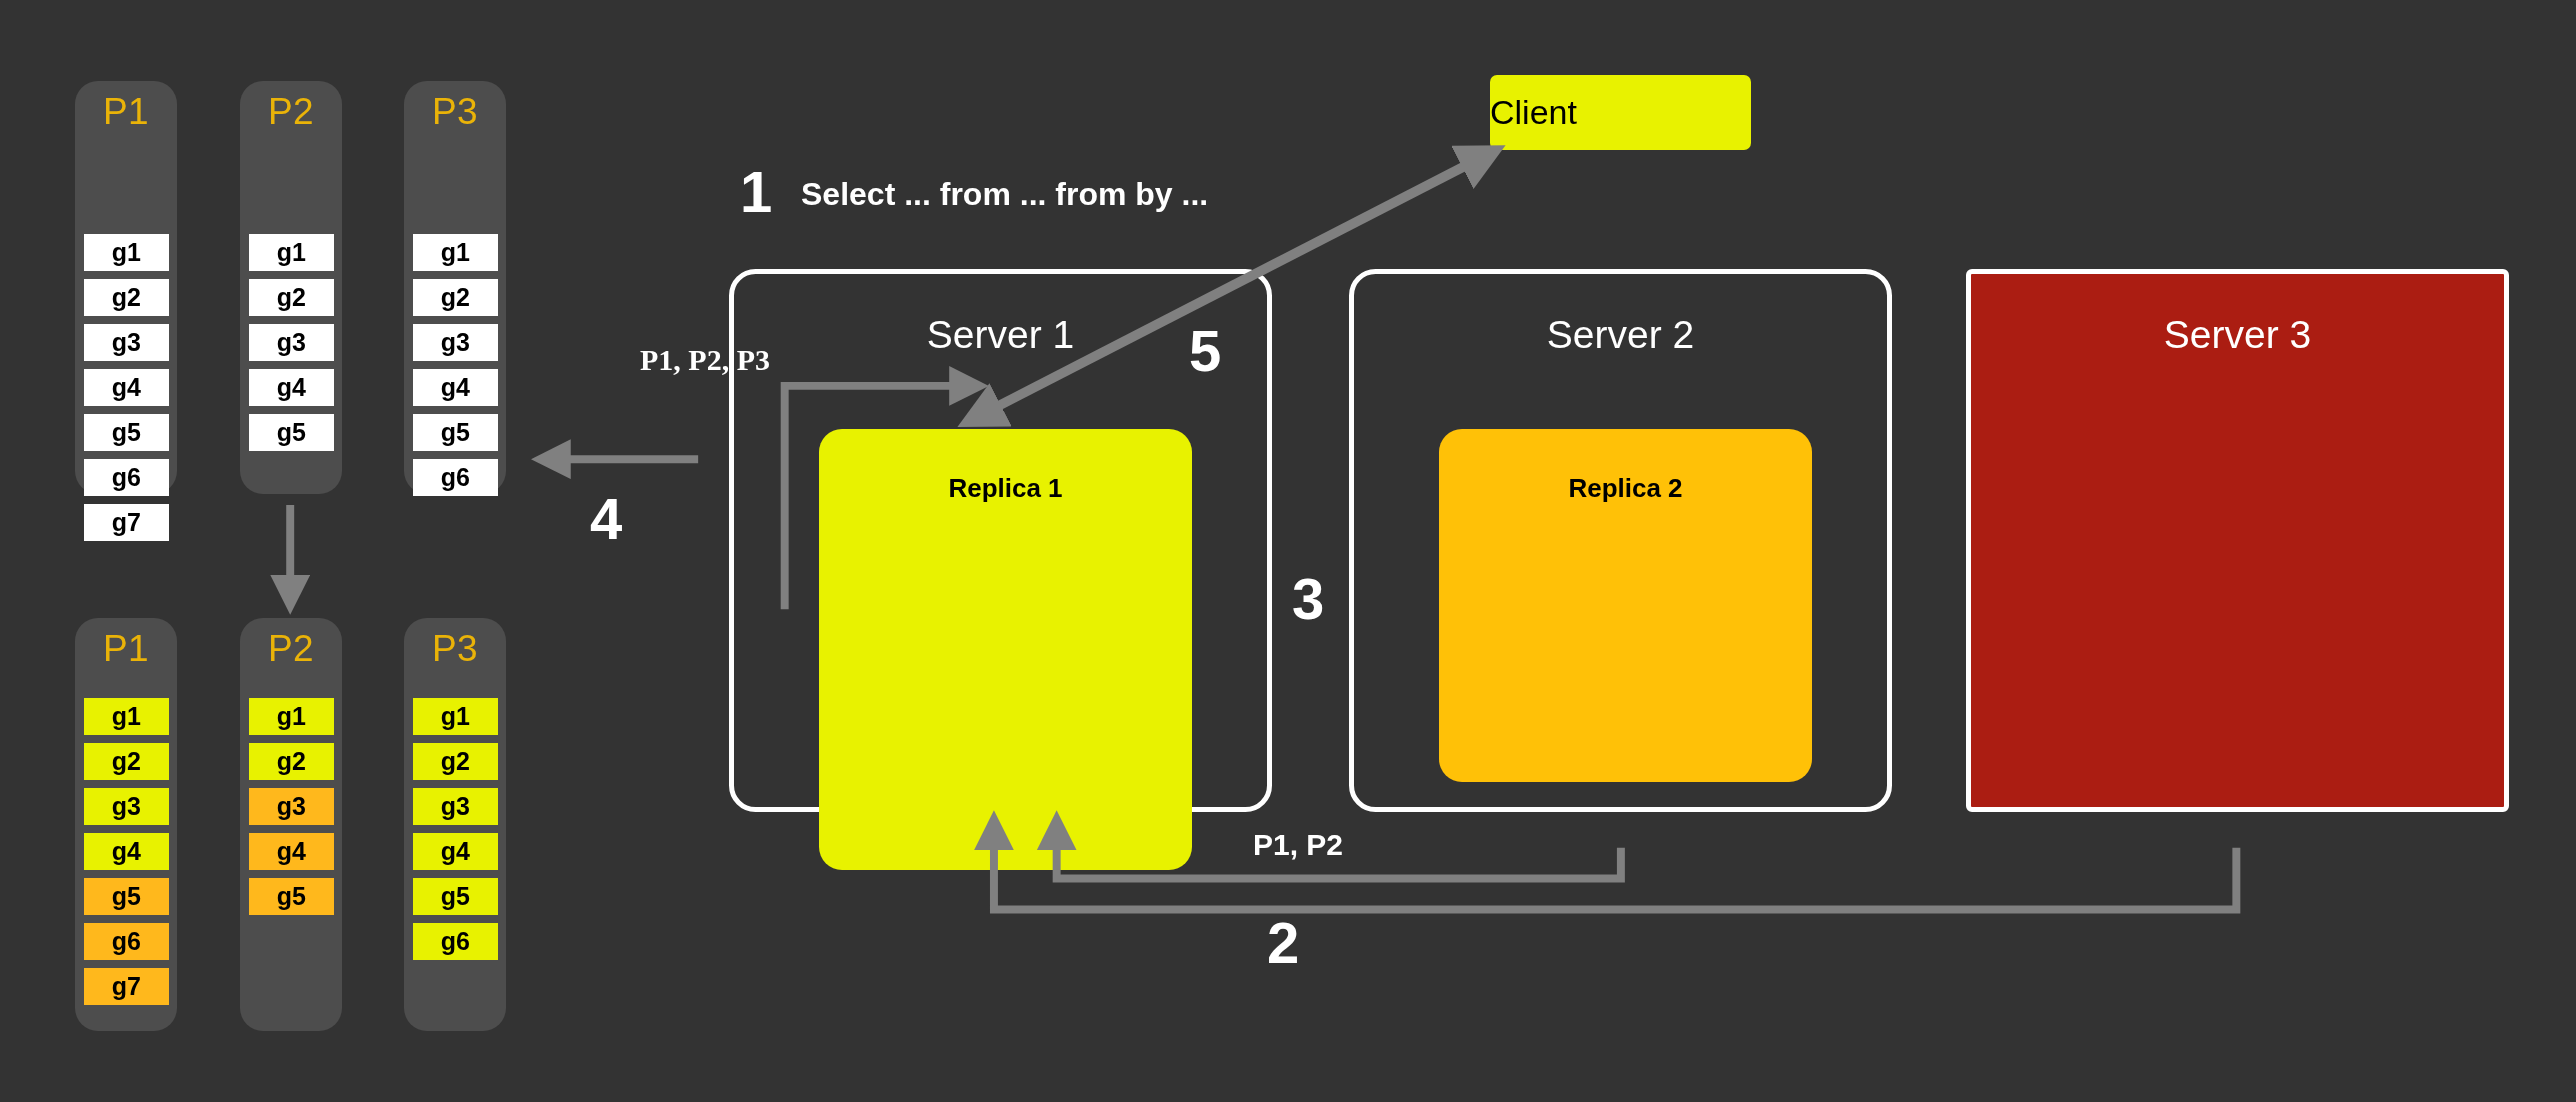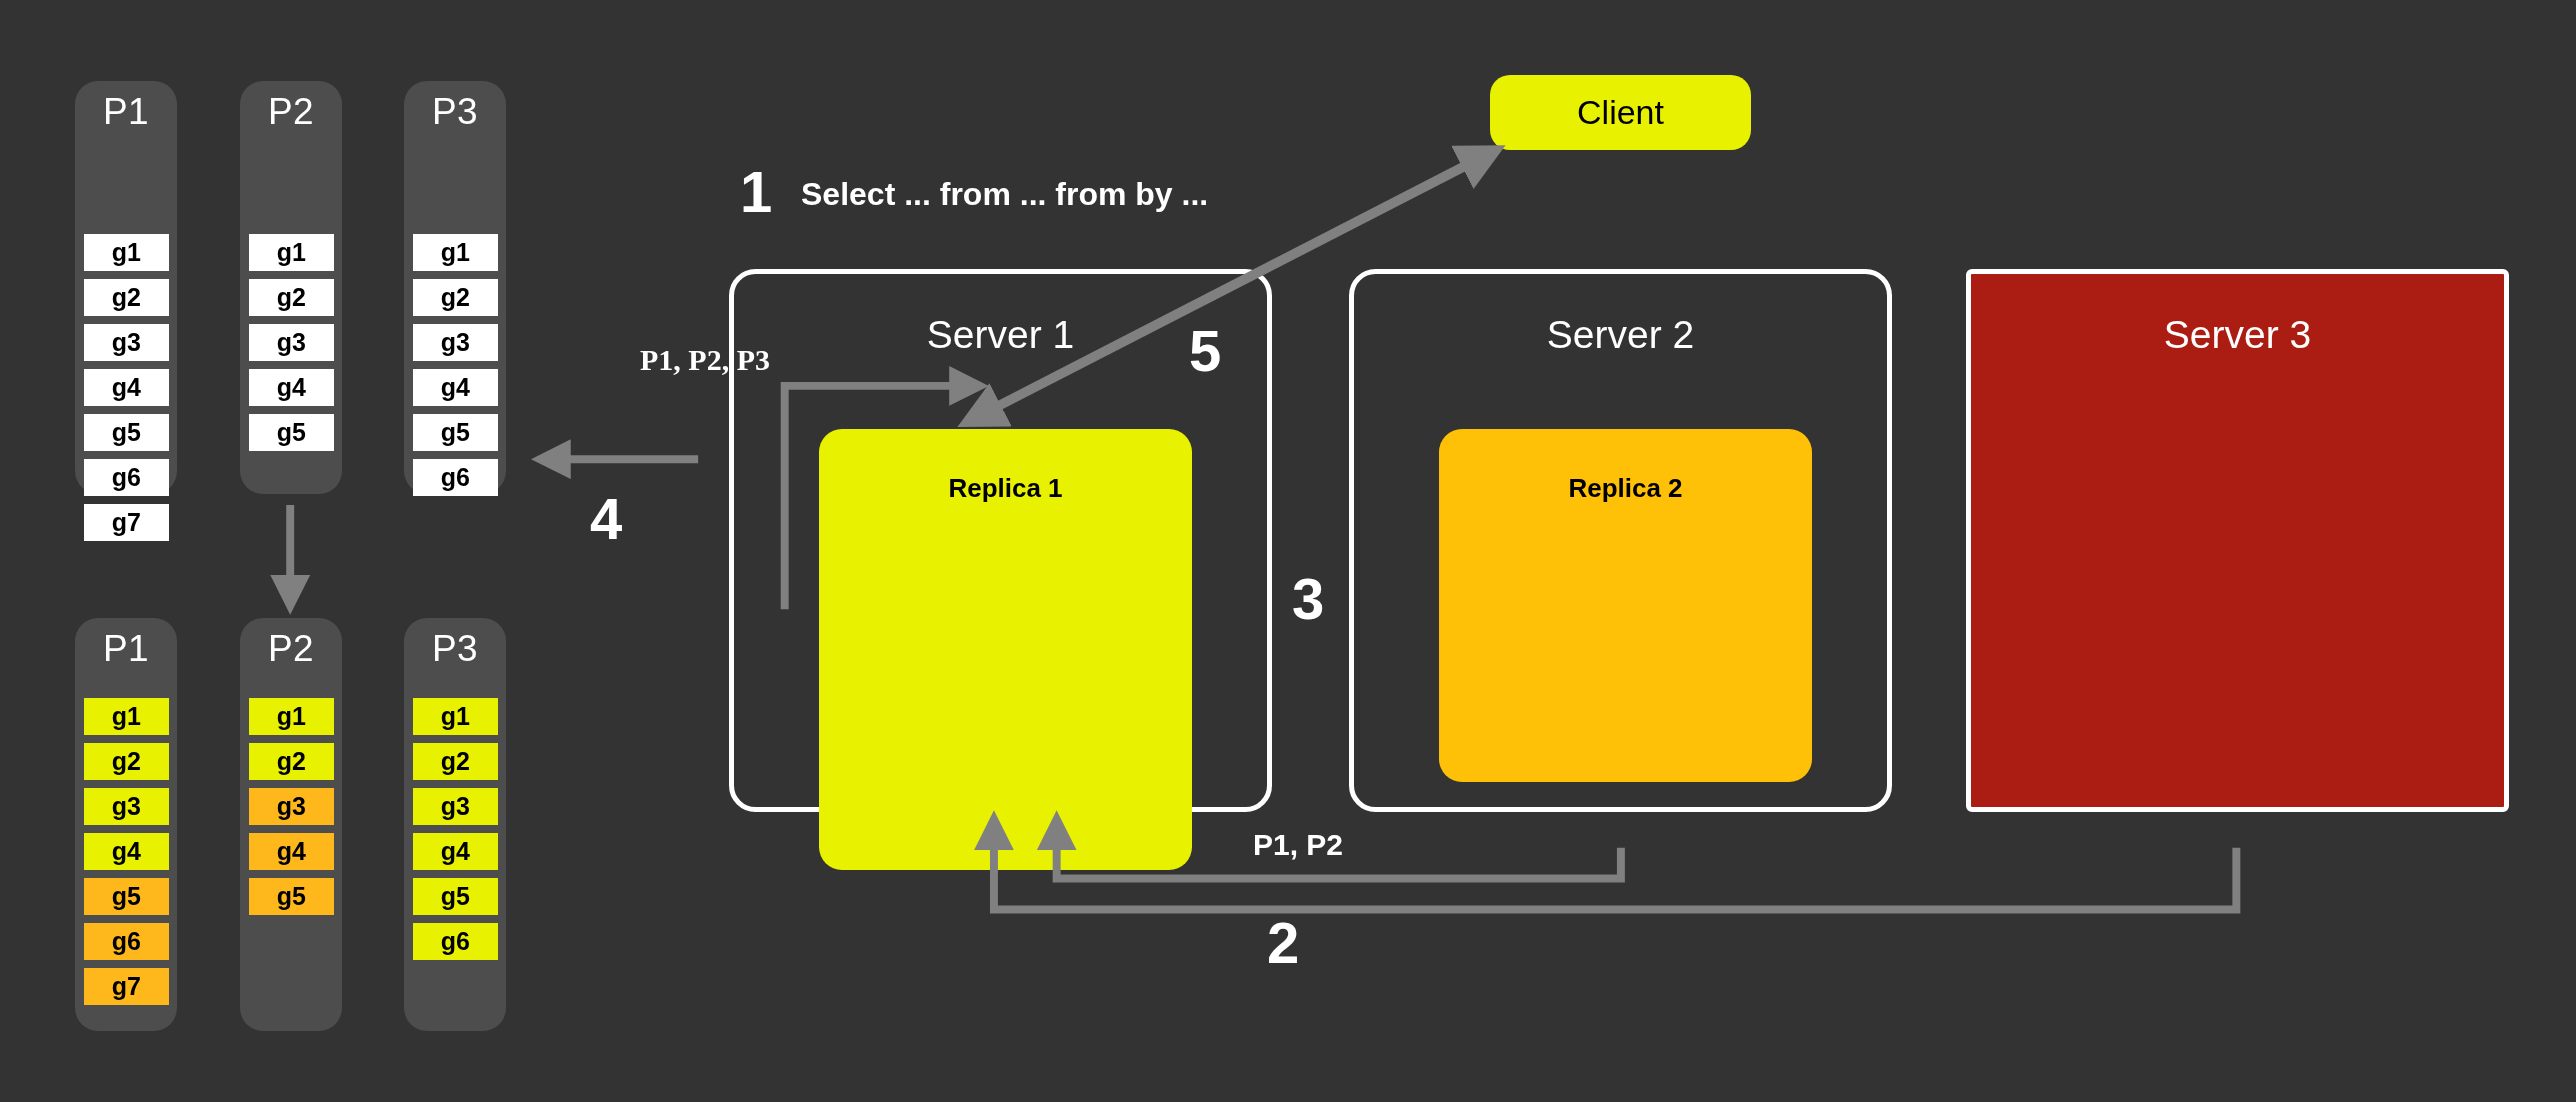--- a/index.html
+++ b/index.html
@@ -21,21 +21,21 @@
     background: #4d4d4d;
     border-radius: 23px;
     box-sizing: border-box;
   }
   .partition-title {
     position: absolute;
     top: 12.4px;
     left: 0;
     width: 100%;
     text-align: center;
-    color: #ffffff;
+    color: #eab308;
     font-size: 37px;
     font-weight: 400;
     letter-spacing: 0.4px;
     line-height: 1;
   }
   .cell {
     position: absolute;
     left: 8.8px;
     width: 85px;
     height: 37px;
@@ -84,24 +84,24 @@
     text-align: center;
     color: #000000;
     font-size: 26px;
     font-weight: bold;
     line-height: 1;
   }
 
   
   .client-box {
     position: absolute;
-    border-radius: 20px;
+    border-radius: 7px;
     display: flex;
     align-items: center;
-    justify-content: center;
+    justify-content: flex-start;
   }
   .client-label {
     color: #000000;
     font-size: 34px;
     font-weight: 500;
   }
 
   
   .step-num {
     position: absolute;

